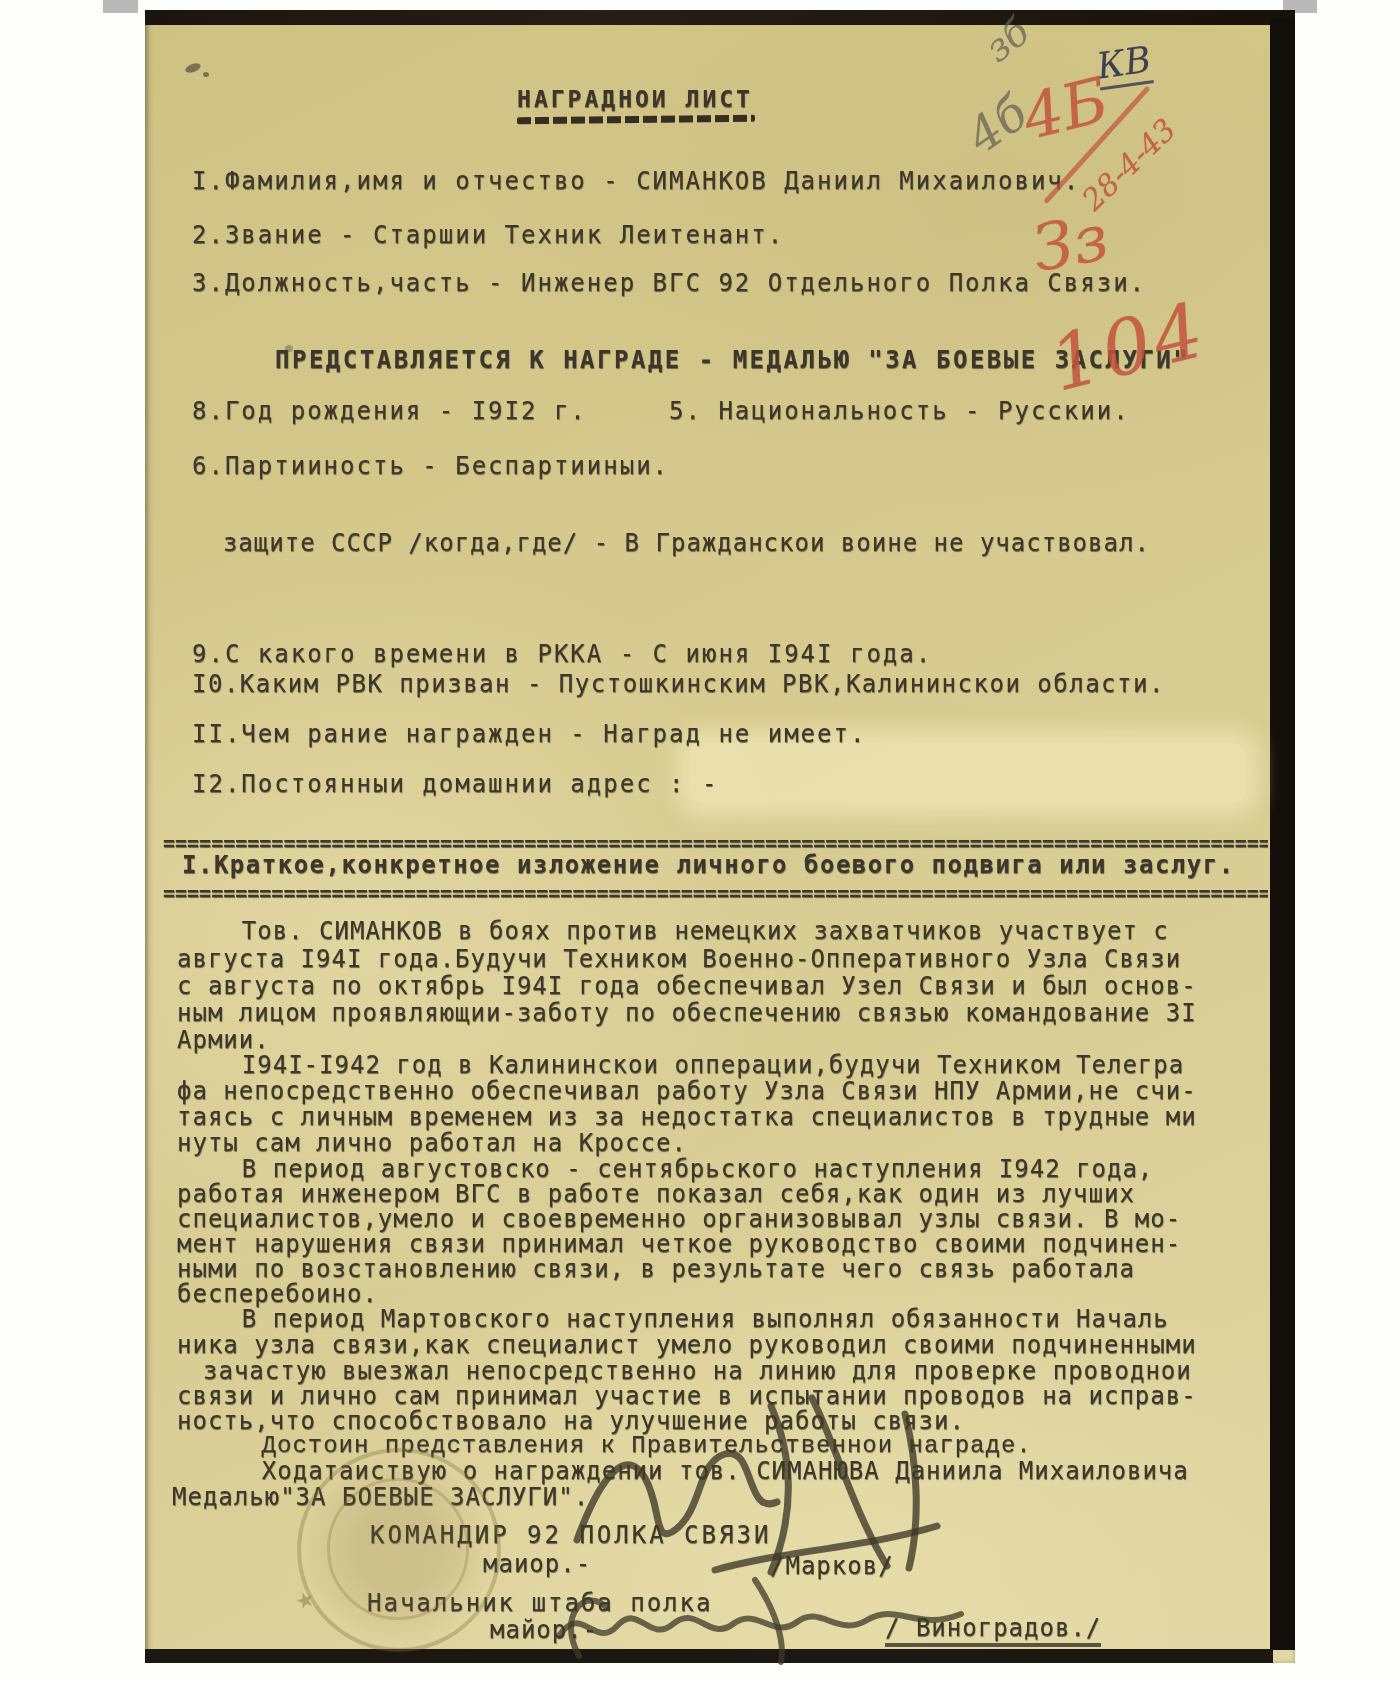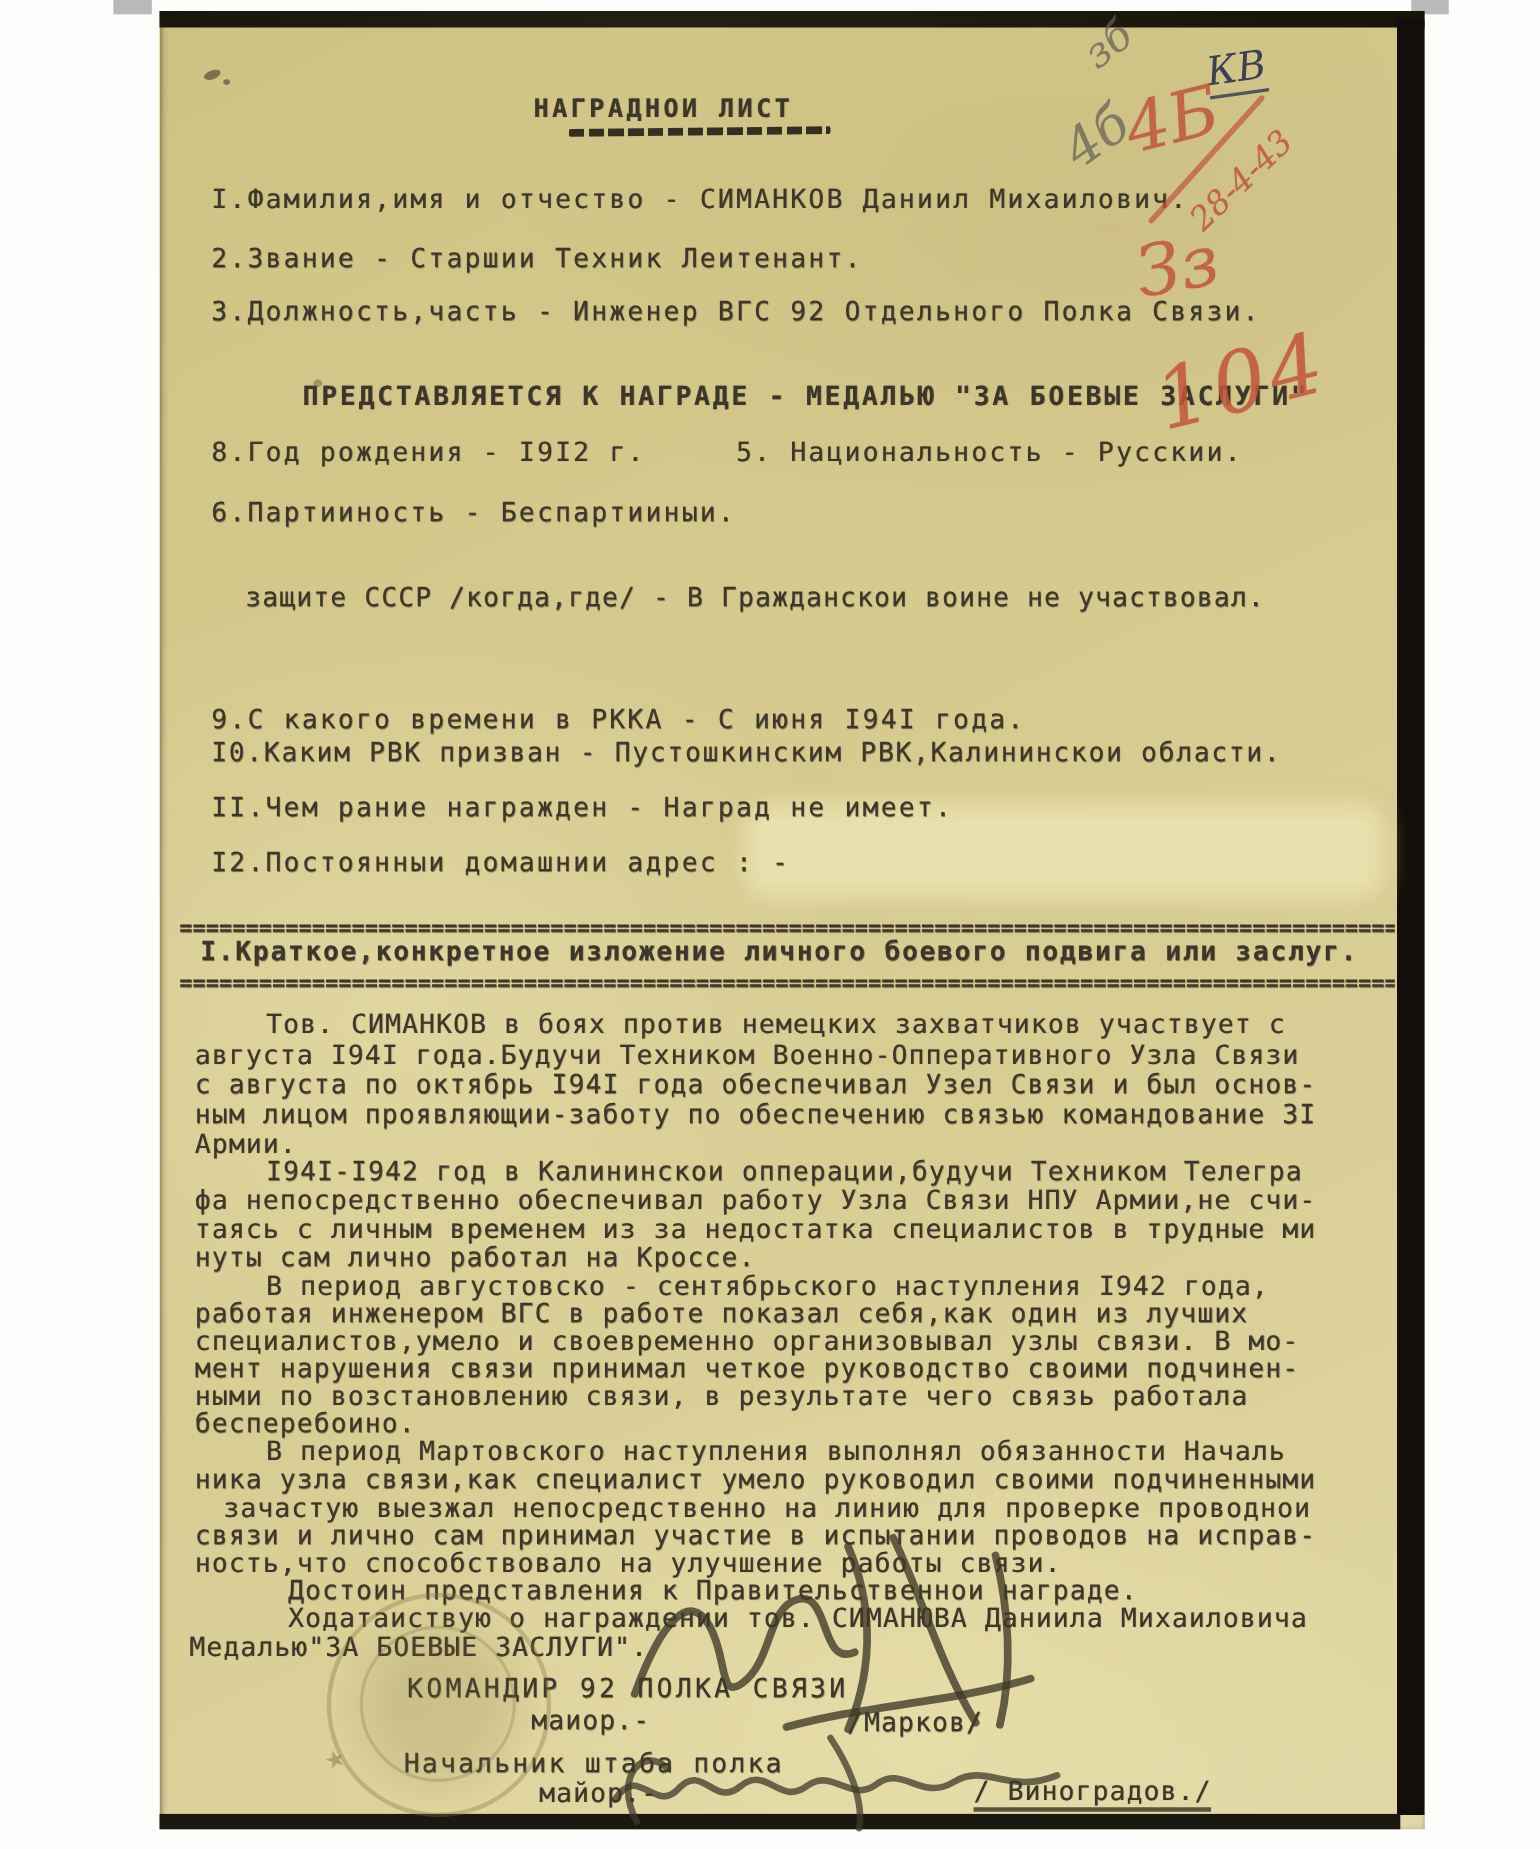--- a/index.html
+++ b/index.html
@@ -66,21 +66,21 @@
     <div class="edge top"></div>
     <div class="edge right"></div>
     <div class="edge bottom"></div>
 
     <div class="smudge" style="left:40px;top:54px;width:16px;height:8px;transform:rotate(-20deg);"></div>
     <div class="smudge" style="left:58px;top:62px;width:6px;height:5px;"></div>
     <div class="smudge" style="left:140px;top:335px;width:8px;height:7px;opacity:.6;"></div>
 
     <div class="erased"></div>
 
-    <div class="typed title" style="left:340px;top:76px;width:300px;">НАГРАДНОИ ЛИСТ</div>
+    <div class="typed title" style="left:340px;top:76px;width:300px;text-align:center;">НАГРАДНОИ ЛИСТ</div>
     <div class="title-underline"></div>
 
     <div class="typed field" style="left:47px;top:158px;">I.Фамилия,имя и отчество - СИМАНКОВ Даниил Михаилович.</div>
     <div class="typed field" style="left:47px;top:212px;">2.Звание - Старшии Техник Леитенант.</div>
     <div class="typed field" style="left:47px;top:260px;">3.Должность,часть - Инженер ВГС 92 Отдельного Полка Связи.</div>
     <div class="typed field bold" style="left:130px;top:337px;letter-spacing:2.5px;">ПРЕДСТАВЛЯЕТСЯ К НАГРАДЕ - МЕДАЛЬЮ "ЗА БОЕВЫЕ ЗАСЛУГИ"</div>
     <div class="typed field" style="left:47px;top:388px;">8.Год рождения - I9I2 г.     5. Национальность - Русскии.</div>
     <div class="typed field" style="left:47px;top:443px;">6.Партииность - Беспартииныи.</div>
     <div class="typed field" style="left:47px;top:520px;letter-spacing:1px;">  защите СССР /когда,где/ - В Гражданскои воине не участвовал.</div>
     <div class="typed field" style="left:47px;top:631px;">9.С какого времени в РККА - С июня I94I года.</div>
@@ -114,21 +114,21 @@
       <div class="typed" style="left:32px;top:1271px;">бесперебоино.</div>
     </div>
     <div>
       <div class="typed" style="left:35px;top:1296px;">    В период Мартовского наступления выполнял обязанности Началь</div>
       <div class="typed" style="left:32px;top:1322px;">ника узла связи,как специалист умело руководил своими подчиненными</div>
       <div class="typed" style="left:32px;top:1348px;margin-left:26px;">зачастую выезжал непосредственно на линию для проверке проводнои</div>
       <div class="typed" style="left:32px;top:1373px;">связи и лично сам принимал участие в испытании проводов на исправ-</div>
       <div class="typed" style="left:32px;top:1398px;">ность,что способствовало на улучшение работы связи.</div>
     </div>
     <div>
-      <div class="typed" style="left:55px;top:1423px;">    Достоин представления к Правительственнои награде.</div>
+      <div class="typed" style="left:55px;top:1423px;font-family:Liberation Mono, monospace;">    Достоин представления к Правительственнои награде.</div>
       <div class="typed" style="left:55px;top:1448px;">    Ходатаиствую о награждении тов. СИМАНЮВА Даниила Михаиловича</div>
       <div class="typed" style="left:27px;top:1474px;">Медалью"ЗА БОЕВЫЕ ЗАСЛУГИ".</div>
     </div>
 
     <div class="typed" style="left:225px;top:1512px;letter-spacing:3px;">КОМАНДИР 92 ПОЛКА СВЯЗИ</div>
     <div class="typed" style="left:338px;top:1541px;">маиор.-</div>
     <div class="typed" style="left:625px;top:1543px;">/Марков/</div>
     <div class="typed" style="left:222px;top:1580px;letter-spacing:2px;">Начальник штаба полка</div>
     <div class="typed" style="left:345px;top:1607px;">майор.-</div>
     <div class="typed underlined-name" style="left:740px;top:1605px;">/ Виноградов./</div>

